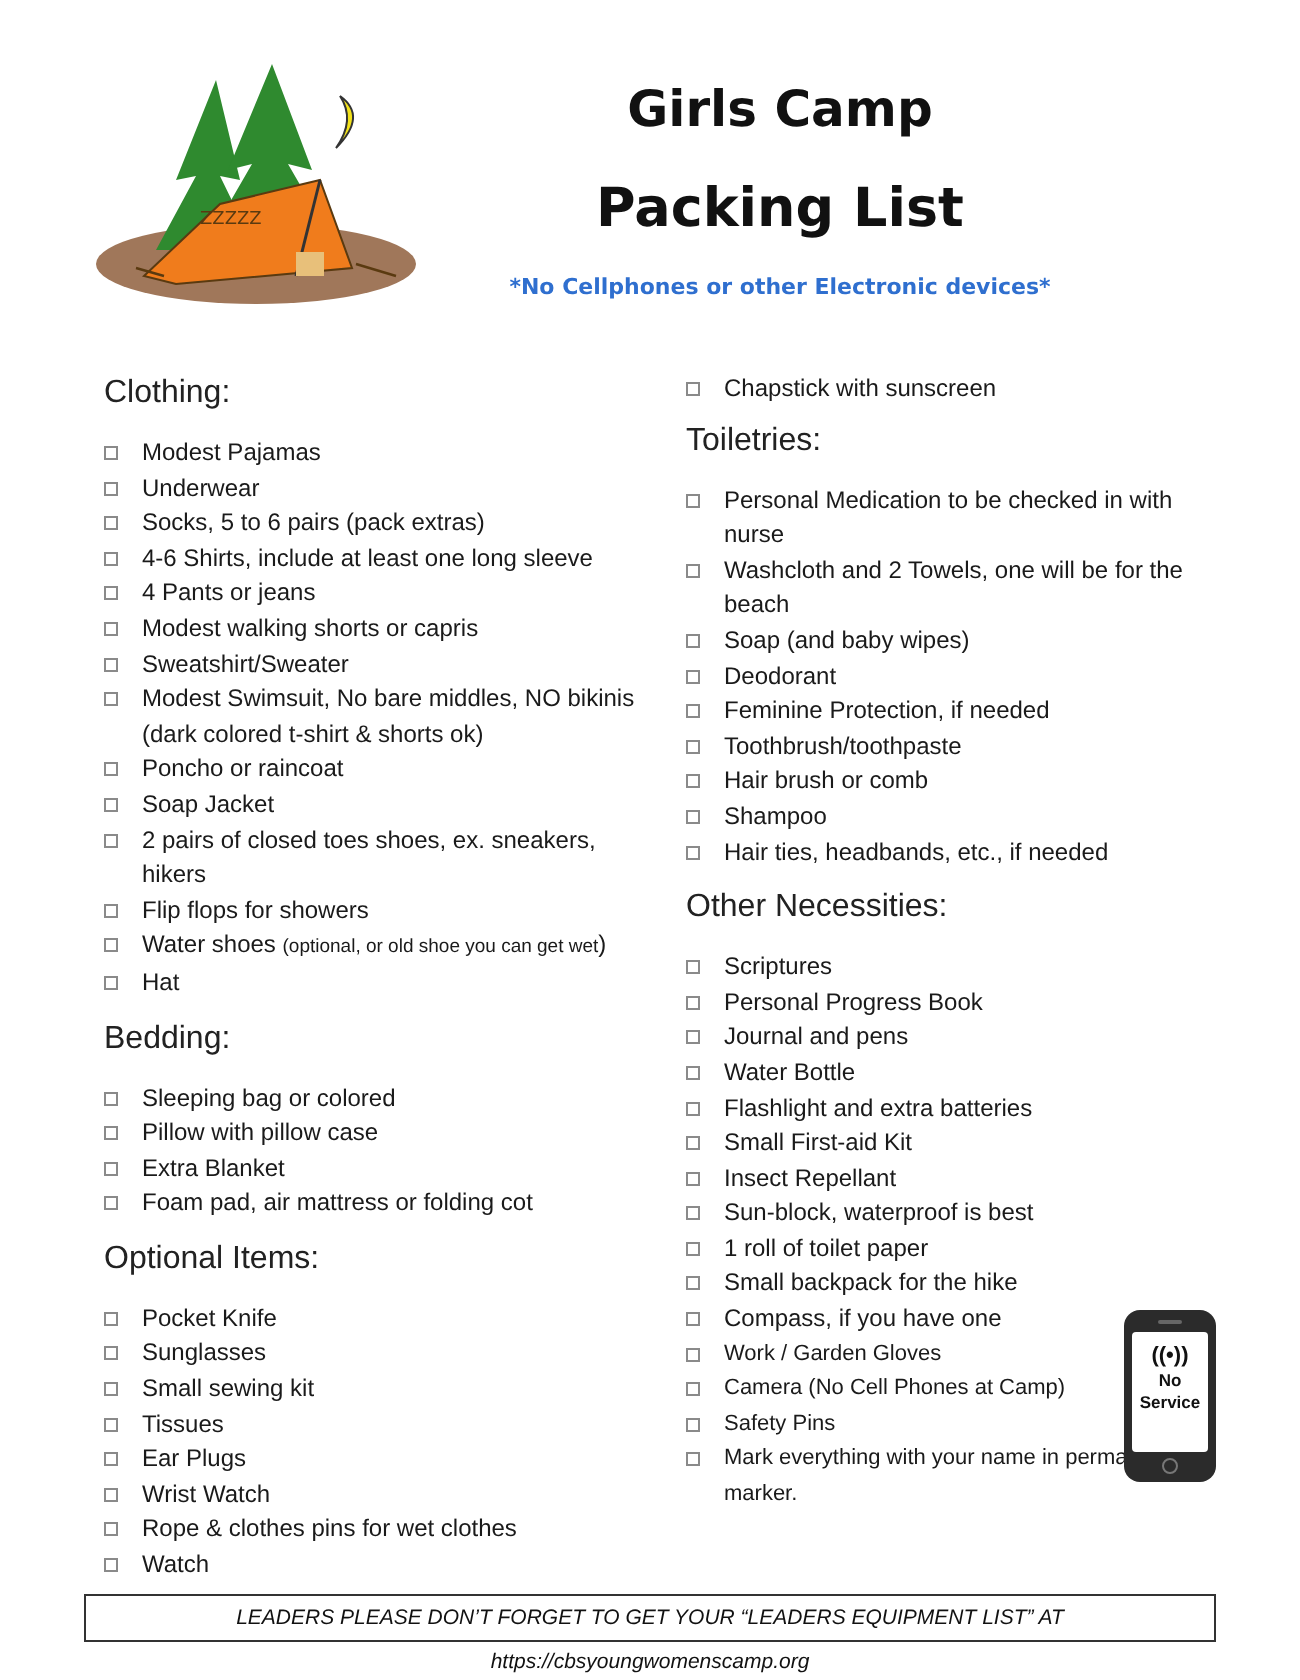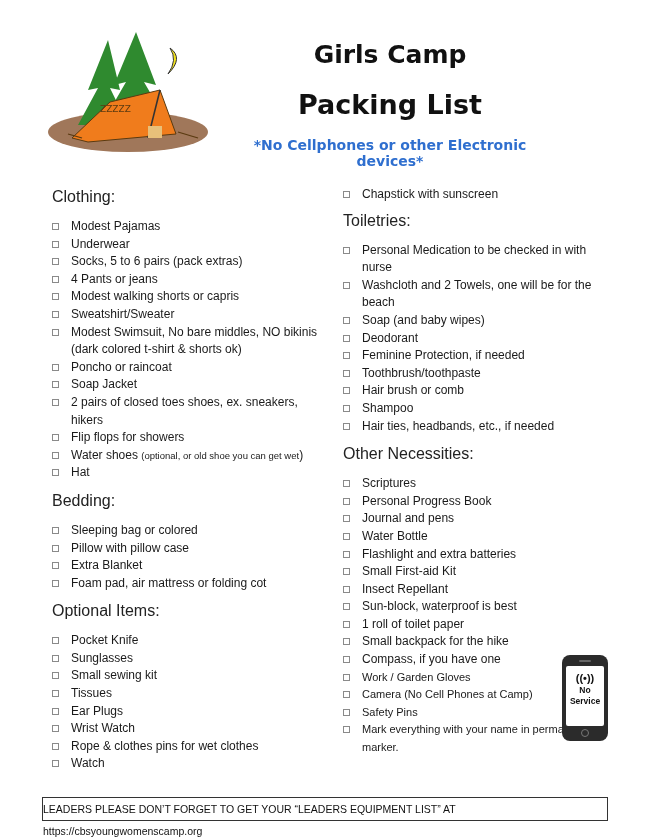--- a/index.html
+++ b/index.html
@@ -1,36 +1,36 @@
 <!DOCTYPE html>
 <html><head>
 <meta charset="utf-8">
 <style>
   html,body{margin:0;padding:0;background:#fff;}
   body{width:650px;height:840px;position:relative;overflow:hidden;font-family:"Liberation Sans",sans-serif;color:#111;}
   .title{position:absolute;left:230px;width:320px;text-align:center;font-family:"DejaVu Sans",sans-serif;font-weight:bold;color:#111;}
   .t1{top:40px;font-size:25px;}
   .t2{top:89px;font-size:27px;}
-  .subtitle{position:absolute;left:230px;width:320px;top:137px;text-align:center;font-family:"DejaVu Sans",sans-serif;font-weight:bold;font-size:14px;color:#2f6fcf;}
+  .subtitle{position:absolute;left:230px;width:320px;top:137px;text-align:center;font-family:"DejaVu Sans",sans-serif;font-weight:bold;font-size:11px;color:#2f6fcf;}
   .clipart{position:absolute;left:48px;top:30px;width:170px;height:125px;}
   .col{position:absolute;}
   .colL{left:52px;top:186px;width:270px;}
   .colR{left:343px;top:186px;width:265px;}
   .heading{font-size:16px;color:#222;margin:0 0 10px 0;line-height:22px;}
   ul{list-style:none;margin:0 0 8px 0;padding:0;}
   li{position:relative;padding-left:19px;font-size:12px;line-height:17.6px;color:#1a1a1a;}
   li .box{position:absolute;left:0;top:5px;width:7px;height:7px;border:1px solid #8a8a8a;box-sizing:border-box;}
   li .small{font-size:9.5px;}
   .phone{position:absolute;left:562px;top:655px;width:46px;height:86px;background:#2b2b2b;border-radius:8px;}
   .phone .screen{position:absolute;left:4px;top:11px;width:38px;height:60px;background:#fff;border-radius:2px;text-align:center;}
   .phone .btn{position:absolute;left:19px;bottom:4px;width:8px;height:8px;border-radius:50%;border:1px solid #777;box-sizing:border-box;}
   .phone .spk{position:absolute;left:17px;top:5px;width:12px;height:2px;background:#666;border-radius:1px;}
   .phone .signal{font-size:11px;font-weight:bold;margin-top:6px;line-height:12px;}
   .phone .ns{font-size:8.5px;font-weight:bold;line-height:9px;margin-top:2px;}
-  .footer{position:absolute;left:42px;top:797px;width:566px;height:24px;border:1px solid #333;box-sizing:border-box;font-size:10.5px;line-height:22px;color:#111;}
+  .footer{position:absolute;left:42px;top:797px;width:566px;height:24px;border:1px solid #333;box-sizing:border-box;font-size:10.5px;line-height:22px;text-align:center;color:#111;font-style:italic;}
 </style>
 </head>
 <body>
 
 <svg class="clipart" viewBox="0 0 170 125">
   <ellipse cx="80" cy="102" rx="80" ry="20" fill="#a0775a"></ellipse>
   <polygon points="60,10 40,60 50,58 30,95 80,95 62,58 72,60" fill="#2f8a2f"></polygon>
   <polygon points="88,2 66,55 78,52 56,90 118,90 96,52 108,55" fill="#2f8a2f"></polygon>
   <path d="M122 18 q14 10 -2 26 q10 -14 2 -26z" fill="#f2e21b" stroke="#333" stroke-width="1"></path>
   <polygon points="24,108 62,72 112,60 128,104 40,112" fill="#f07c1c" stroke="#5a3a10" stroke-width="1"></polygon>
@@ -45,21 +45,21 @@
 <div class="title t2">Packing List</div>
 <div class="subtitle">*No Cellphones or other Electronic devices*</div>
 
 <div class="col colL">
   <div>
     <div class="heading">Clothing:</div>
     <ul>
       <li><span class="box"></span><span>Modest Pajamas</span></li>
       <li><span class="box"></span><span>Underwear</span></li>
       <li><span class="box"></span><span>Socks, 5 to 6 pairs (pack extras)</span></li>
-      <li><span class="box"></span></li>
+      <li><span class="box"></span><span>4-6 Shirts, include at least one long sleeve</span></li>
       <li><span class="box"></span><span>4 Pants or jeans</span></li>
       <li><span class="box"></span><span>Modest walking shorts or capris</span></li>
       <li><span class="box"></span><span>Sweatshirt/Sweater</span></li>
       <li><span class="box"></span><span>Modest Swimsuit, No bare middles, NO bikinis (dark colored t-shirt &amp; shorts ok)</span></li>
       <li><span class="box"></span><span>Poncho or raincoat</span></li>
       <li><span class="box"></span><span>Soap Jacket</span></li>
       <li><span class="box"></span><span>2 pairs of closed toes shoes, ex. sneakers, hikers</span></li>
       <li><span class="box"></span><span>Flip flops for showers</span></li>
       <li><span class="box"></span><span>Water shoes </span><span class="small">(optional, or old shoe you can get wet</span><span>)</span></li>
       <li><span class="box"></span><span>Hat</span></li>

